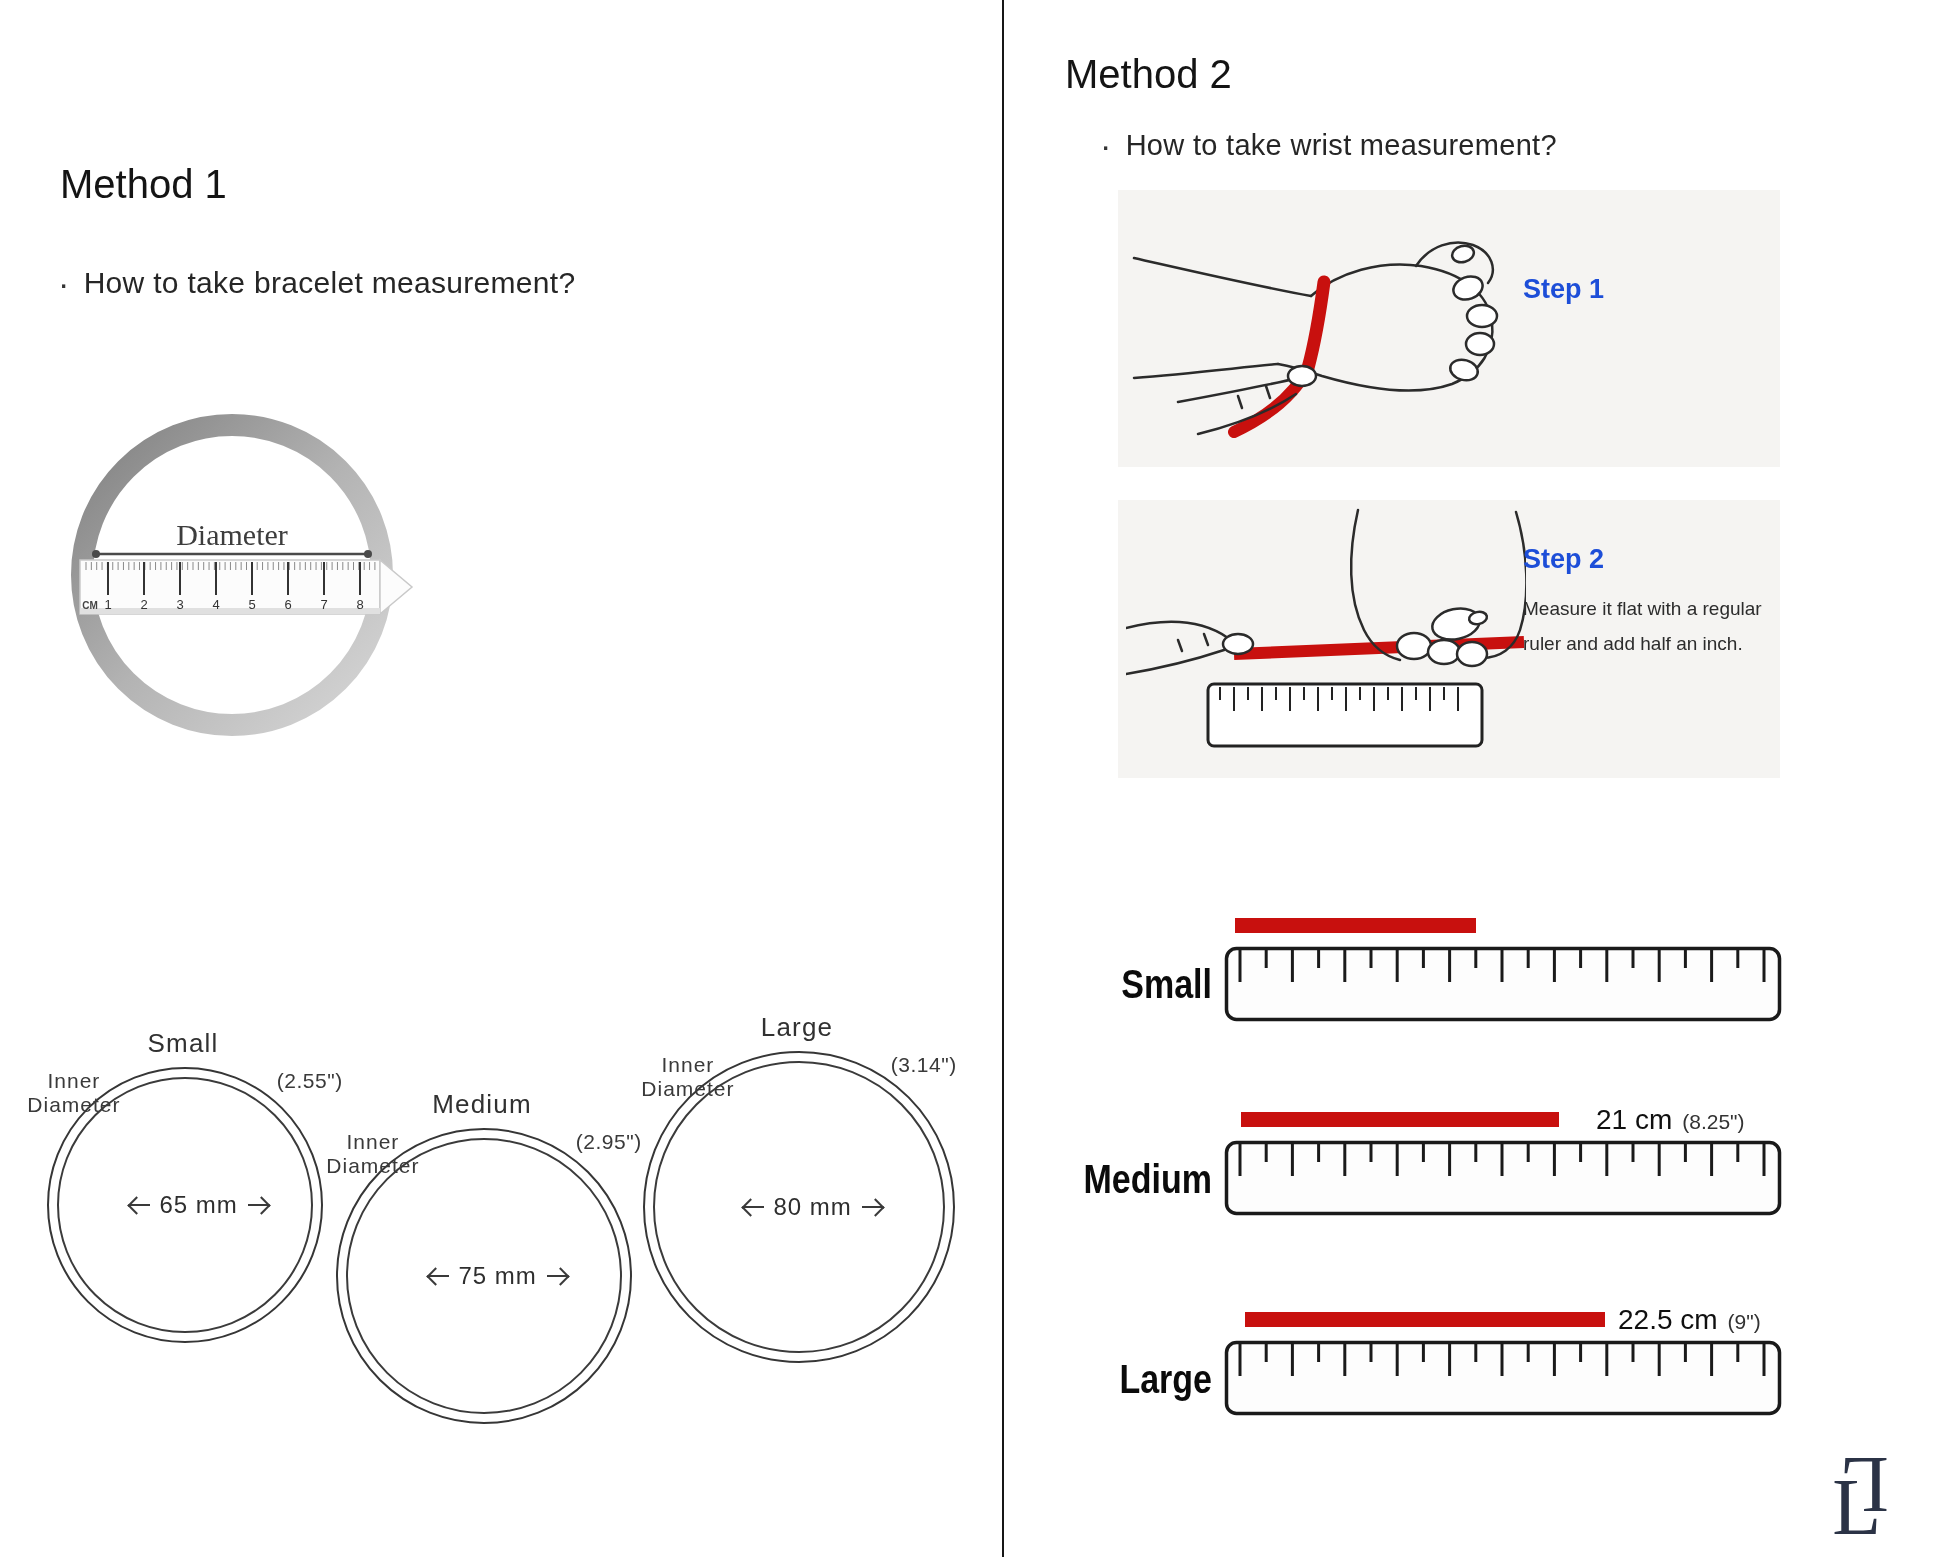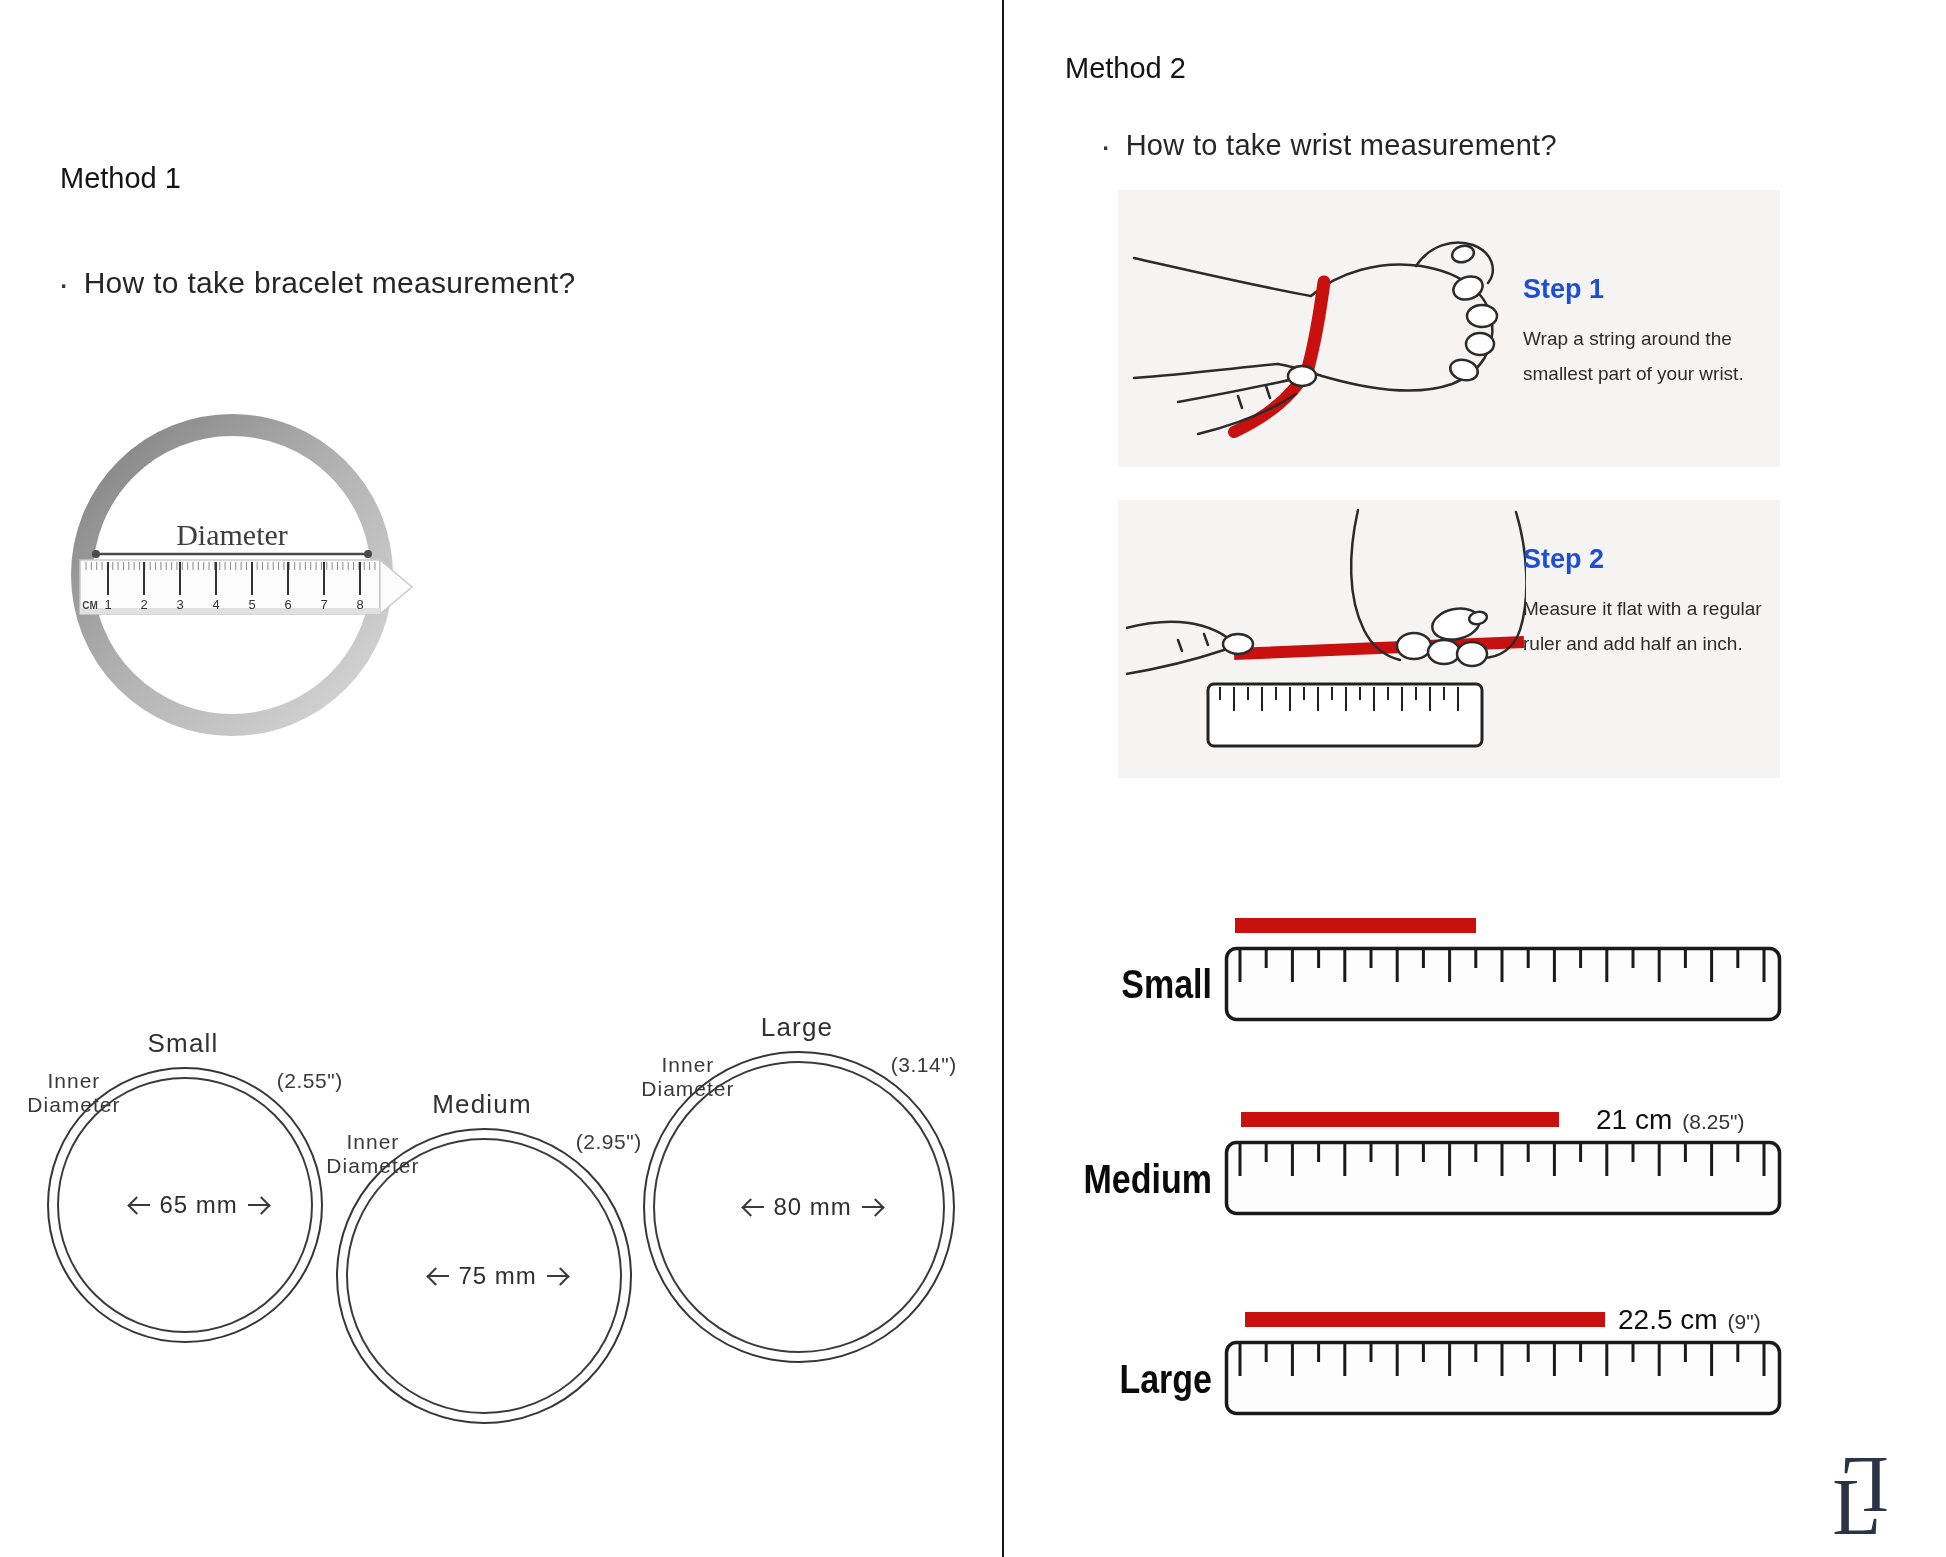--- a/index.html
+++ b/index.html
@@ -2,21 +2,21 @@
 <html><head>
 <meta charset="utf-8">
 <style>
   html,body{margin:0;padding:0;background:#ffffff;}
   .page{position:relative;width:1946px;height:1557px;background:#ffffff;overflow:hidden;
         font-family:"Liberation Sans", sans-serif;color:#1c1c1c;}
   .abs{position:absolute;}
 
   
   .title{left:62px;top:34px;font-size:58px;font-weight:700;letter-spacing:2px;color:#0d0d0d;}
-  .m-heading{font-size:29px;font-weight:500;color:#141414;}
+  .m-heading{font-size:40px;font-weight:500;color:#141414;}
   .m1-heading{left:60px;top:162px;}
   .bullet-line{font-size:30px;color:#262626;letter-spacing:.3px;display:flex;align-items:center;gap:14px;}
   .m1-bullet{left:58px;top:266px;}
   .dot{font-size:34px;line-height:1;color:#333;}
   .description{left:62px;top:752px;width:770px;font-size:40px;line-height:48px;color:#242424;letter-spacing:.2px;}
 
   .bangle-illustration{left:60px;top:335px;}
 
   
   .size-circle{text-align:center;}
@@ -262,21 +262,20 @@
       <g fill="none" stroke="#2b2b2b" stroke-width="2.5" stroke-linecap="round">
         <path d="M52,206 C95,198 138,190 172,182"></path>
         <path d="M72,238 C112,228 146,214 170,198"></path>
         <path d="M112,200 l4,12"></path>
         <path d="M140,190 l4,12"></path>
       </g>
       <ellipse cx="176" cy="180" rx="14" ry="10" fill="#ffffff" stroke="#2b2b2b" stroke-width="2.5"></ellipse>
     </svg>
     <div class="step-text">
       <div class="step-title">Step 1</div>
-      <div class="step-body">Wrap a string around the smallest part of your wrist.</div>
     </div>
   </div>
 
   <div class="abs step-panel panel-2">
     <svg class="step-illustration" width="400" height="266" viewBox="0 0 400 266">
       <rect x="82" y="178" width="274" height="62" rx="6" fill="#ffffff" stroke="#222222" stroke-width="3"></rect>
       <g class="gen-ticks">
           <line x1="94" x2="94" y1="181" y2="194" stroke="#222222" stroke-width="2"></line>
           <line x1="108" x2="108" y1="181" y2="205" stroke="#222222" stroke-width="2"></line>
           <line x1="122" x2="122" y1="181" y2="194" stroke="#222222" stroke-width="2"></line>

